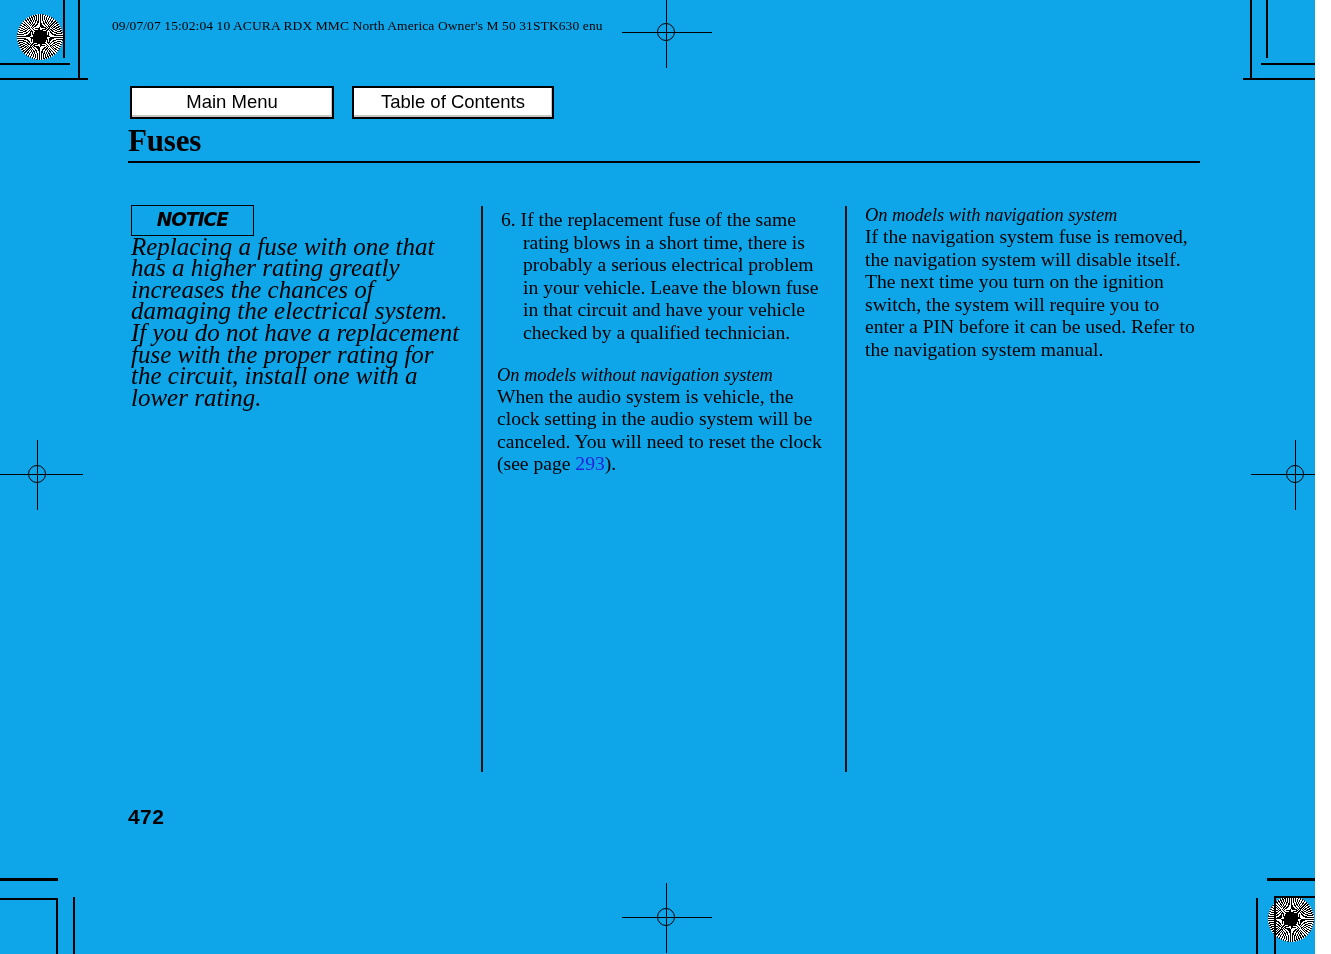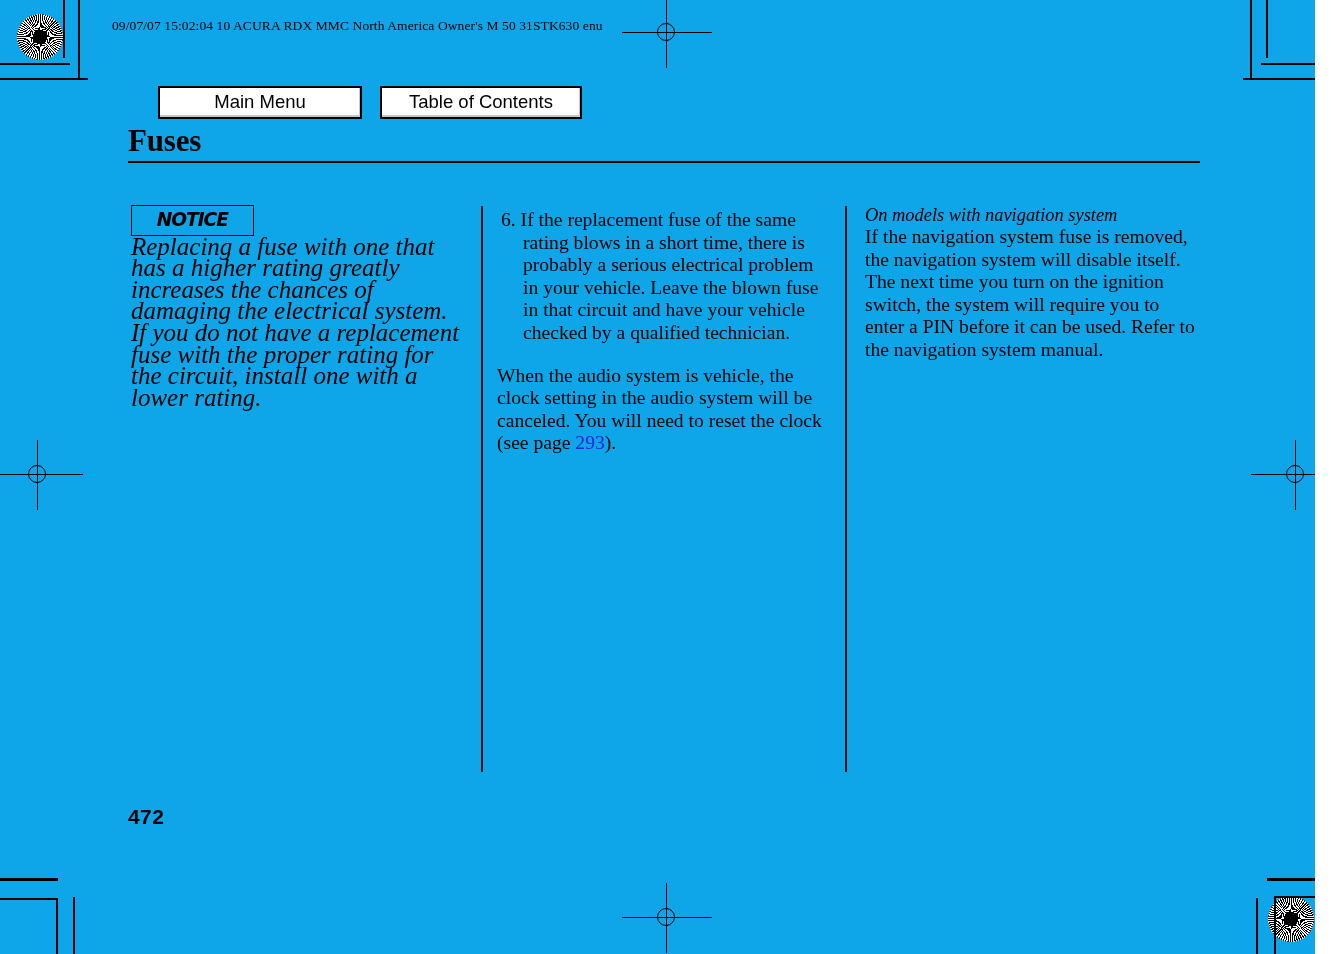--- a/index.html
+++ b/index.html
@@ -77,21 +77,21 @@
     border: 2.5px solid #000;
     background: #fff;
     box-shadow: inset 0 -3px 0 -1px #c8c8c8, inset -2px 0 0 -1px #c8c8c8;
     font-family: "Liberation Sans", "DejaVu Sans", sans-serif;
     font-size: 18.5px;
     text-align: center;
     color: #000;
     cursor: pointer;
     padding: 3px 0 4px;
   }
-  .navbtn.main { width: 204px; margin-left: 28px; }
+  .navbtn.main { width: 204px; }
   .navbtn.toc  { width: 202px; margin-left: 14px; }
 
   
   .page-title {
     position: absolute;
     left: 128px;
     top: 123px;
     font-family: "Liberation Serif", "DejaVu Serif", serif;
     font-weight: bold;
     font-size: 31px;
@@ -244,20 +244,21 @@
   <div class="col col-1">
     <div class="notice-box">
       <span class="notice-label">NOTICE</span>
     </div>
     <p class="notice-body">Replacing a fuse with one that has a higher rating greatly increases the chances of damaging the electrical system. If you do not have a replacement fuse with the proper rating for the circuit, install one with a lower rating.</p>
   </div>
 
   <div class="col col-2">
     <p class="numbered"><span>6.</span> <span>If the replacement fuse of the same rating blows in a short time, there is probably a serious electrical problem in your vehicle. Leave the blown fuse in that circuit and have your vehicle checked by a qualified technician.</span></p>
     <div class="gap"></div>
+    <p class="subhead">On models without navigation system</p>
     <p class="para"><span>When the audio system is vehicle, the clock setting in the audio system will be canceled. You will need to reset the clock (see page </span><span class="link">293</span><span>).</span></p>
   </div>
 
   <div class="col col-3">
     <p class="subhead">On models with navigation system</p>
     <p class="para">If the navigation system fuse is removed, the navigation system will disable itself. The next time you turn on the ignition switch, the system will require you to enter a PIN before it can be used. Refer to the navigation system manual.</p>
   </div>
 
   <div class="folio">472</div>
 

